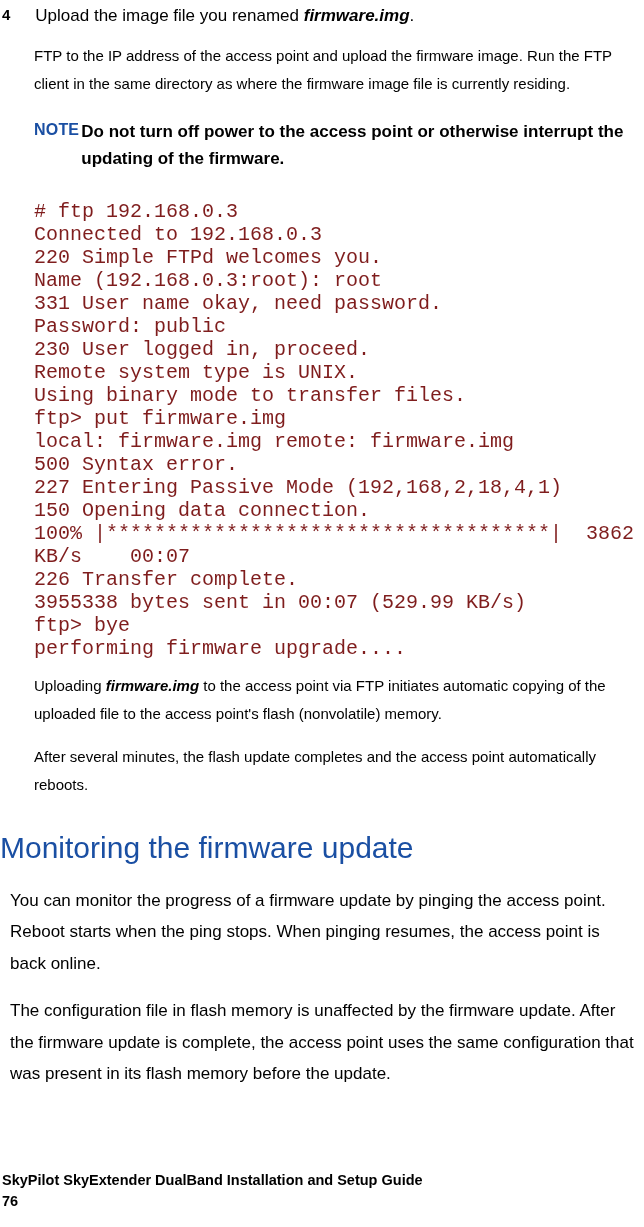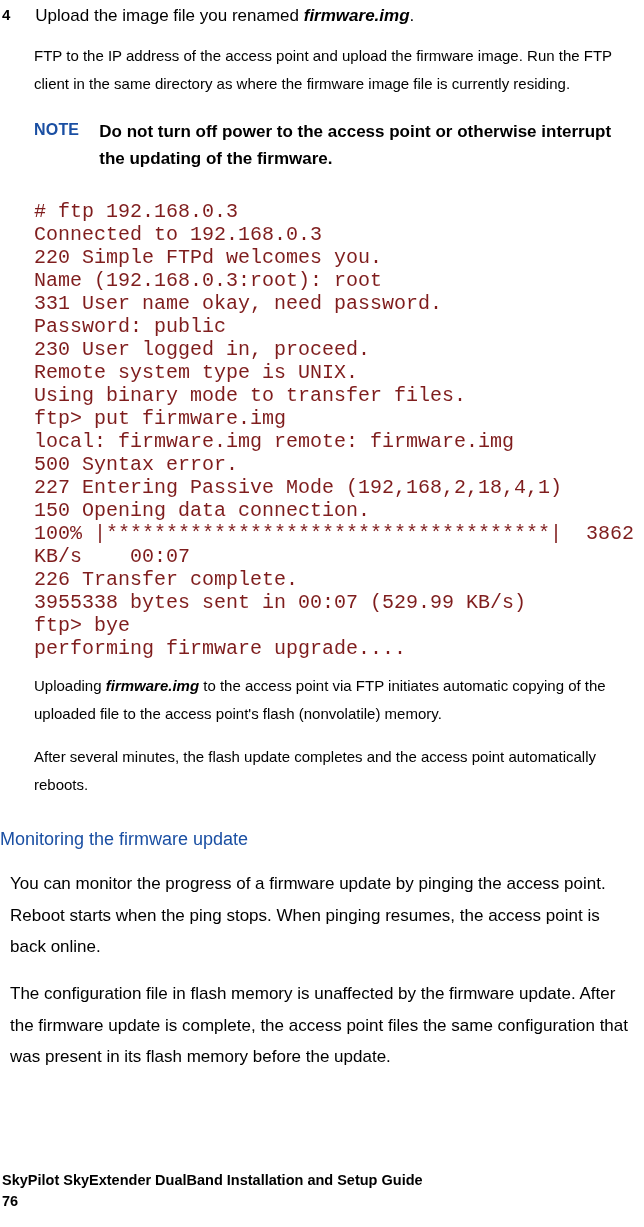--- a/index.html
+++ b/index.html
@@ -13,36 +13,36 @@
       position: relative;
       padding: 4px 0 0 0;
       line-height: 1.4;
     }
     .step-row { display: flex; gap: 18px; margin-bottom: 14px; }
     .step-number { font-family: "Arial Narrow", Arial, sans-serif; font-weight: bold; font-size: 15px; flex: 0 0 auto; margin-left: 2px; }
     .step-title { font-size: 17px; margin-left: 7px; }
     .step-title .fname { font-style: italic; font-weight: 600; }
     .content { margin-left: 34px; margin-right: 4px; }
     .para { font-size: 15px; margin-bottom: 16px; line-height: 1.85; }
-    .note-row { display: flex; gap: 20px; margin: 22px 0 28px 0; }
+    .note-row { display: flex; gap: 2px; margin: 22px 0 28px 0; }
     .note-label { font-family: "Arial Narrow", Arial, sans-serif; font-weight: bold; color: #1a4fa3; font-size: 16px; letter-spacing: 0.2px; flex: 0 0 auto; }
     .note-body { font-size: 17px; font-weight: 600; line-height: 1.55; }
     .code-block {
       font-family: Liberation Mono, monospace;
       font-size: 20px;
       color: #7f1d1d;
       white-space: pre;
       line-height: 1.15;
       margin: 4px 0 12px 0;
       overflow: hidden;
     }
     .upload-para .fname { font-style: italic; font-weight: 600; }
     .h2 {
       color: #1a4fa3;
-      font-size: 18px;
+      font-size: 30px;
       font-weight: 500;
       margin: 28px 0 16px 0;
     }
     .body-para { margin-left: 10px; margin-right: 4px; font-size: 17px; line-height: 1.85; margin-bottom: 16px; }
     .footer {
       position: absolute;
       bottom: 16px;
       left: 2px;
       right: 8px;
       display: flex;
@@ -96,18 +96,18 @@
   <div class="para upload-para">
     <span>Uploading </span><span class="fname">firmware.img</span><span> to the access point via FTP initiates automatic copying of the uploaded file to the access point's flash (nonvolatile) memory.</span>
   </div>
 
   <div class="para">After several minutes, the flash update completes and the access point automatically reboots.</div>
 </div>
 
 <div class="h2">Monitoring the firmware update</div>
 
 <div class="body-para">You can monitor the progress of a firmware update by pinging the access point. Reboot starts when the ping stops. When pinging resumes, the access point is back online.</div>
-<div class="body-para">The configuration file in flash memory is unaffected by the firmware update. After the firmware update is complete, the access point files the same configuration that was present in its flash memory before the update.</div>
+<div class="body-para">The configuration file in flash memory is unaffected by the firmware update. After the firmware update is complete, the access point uses the same configuration that was present in its flash memory before the update.</div>
 
 <div class="footer">
   <span>SkyPilot SkyExtender DualBand Installation and Setup Guide</span>
   <span>76</span>
 </div>
 
 </body></html>

